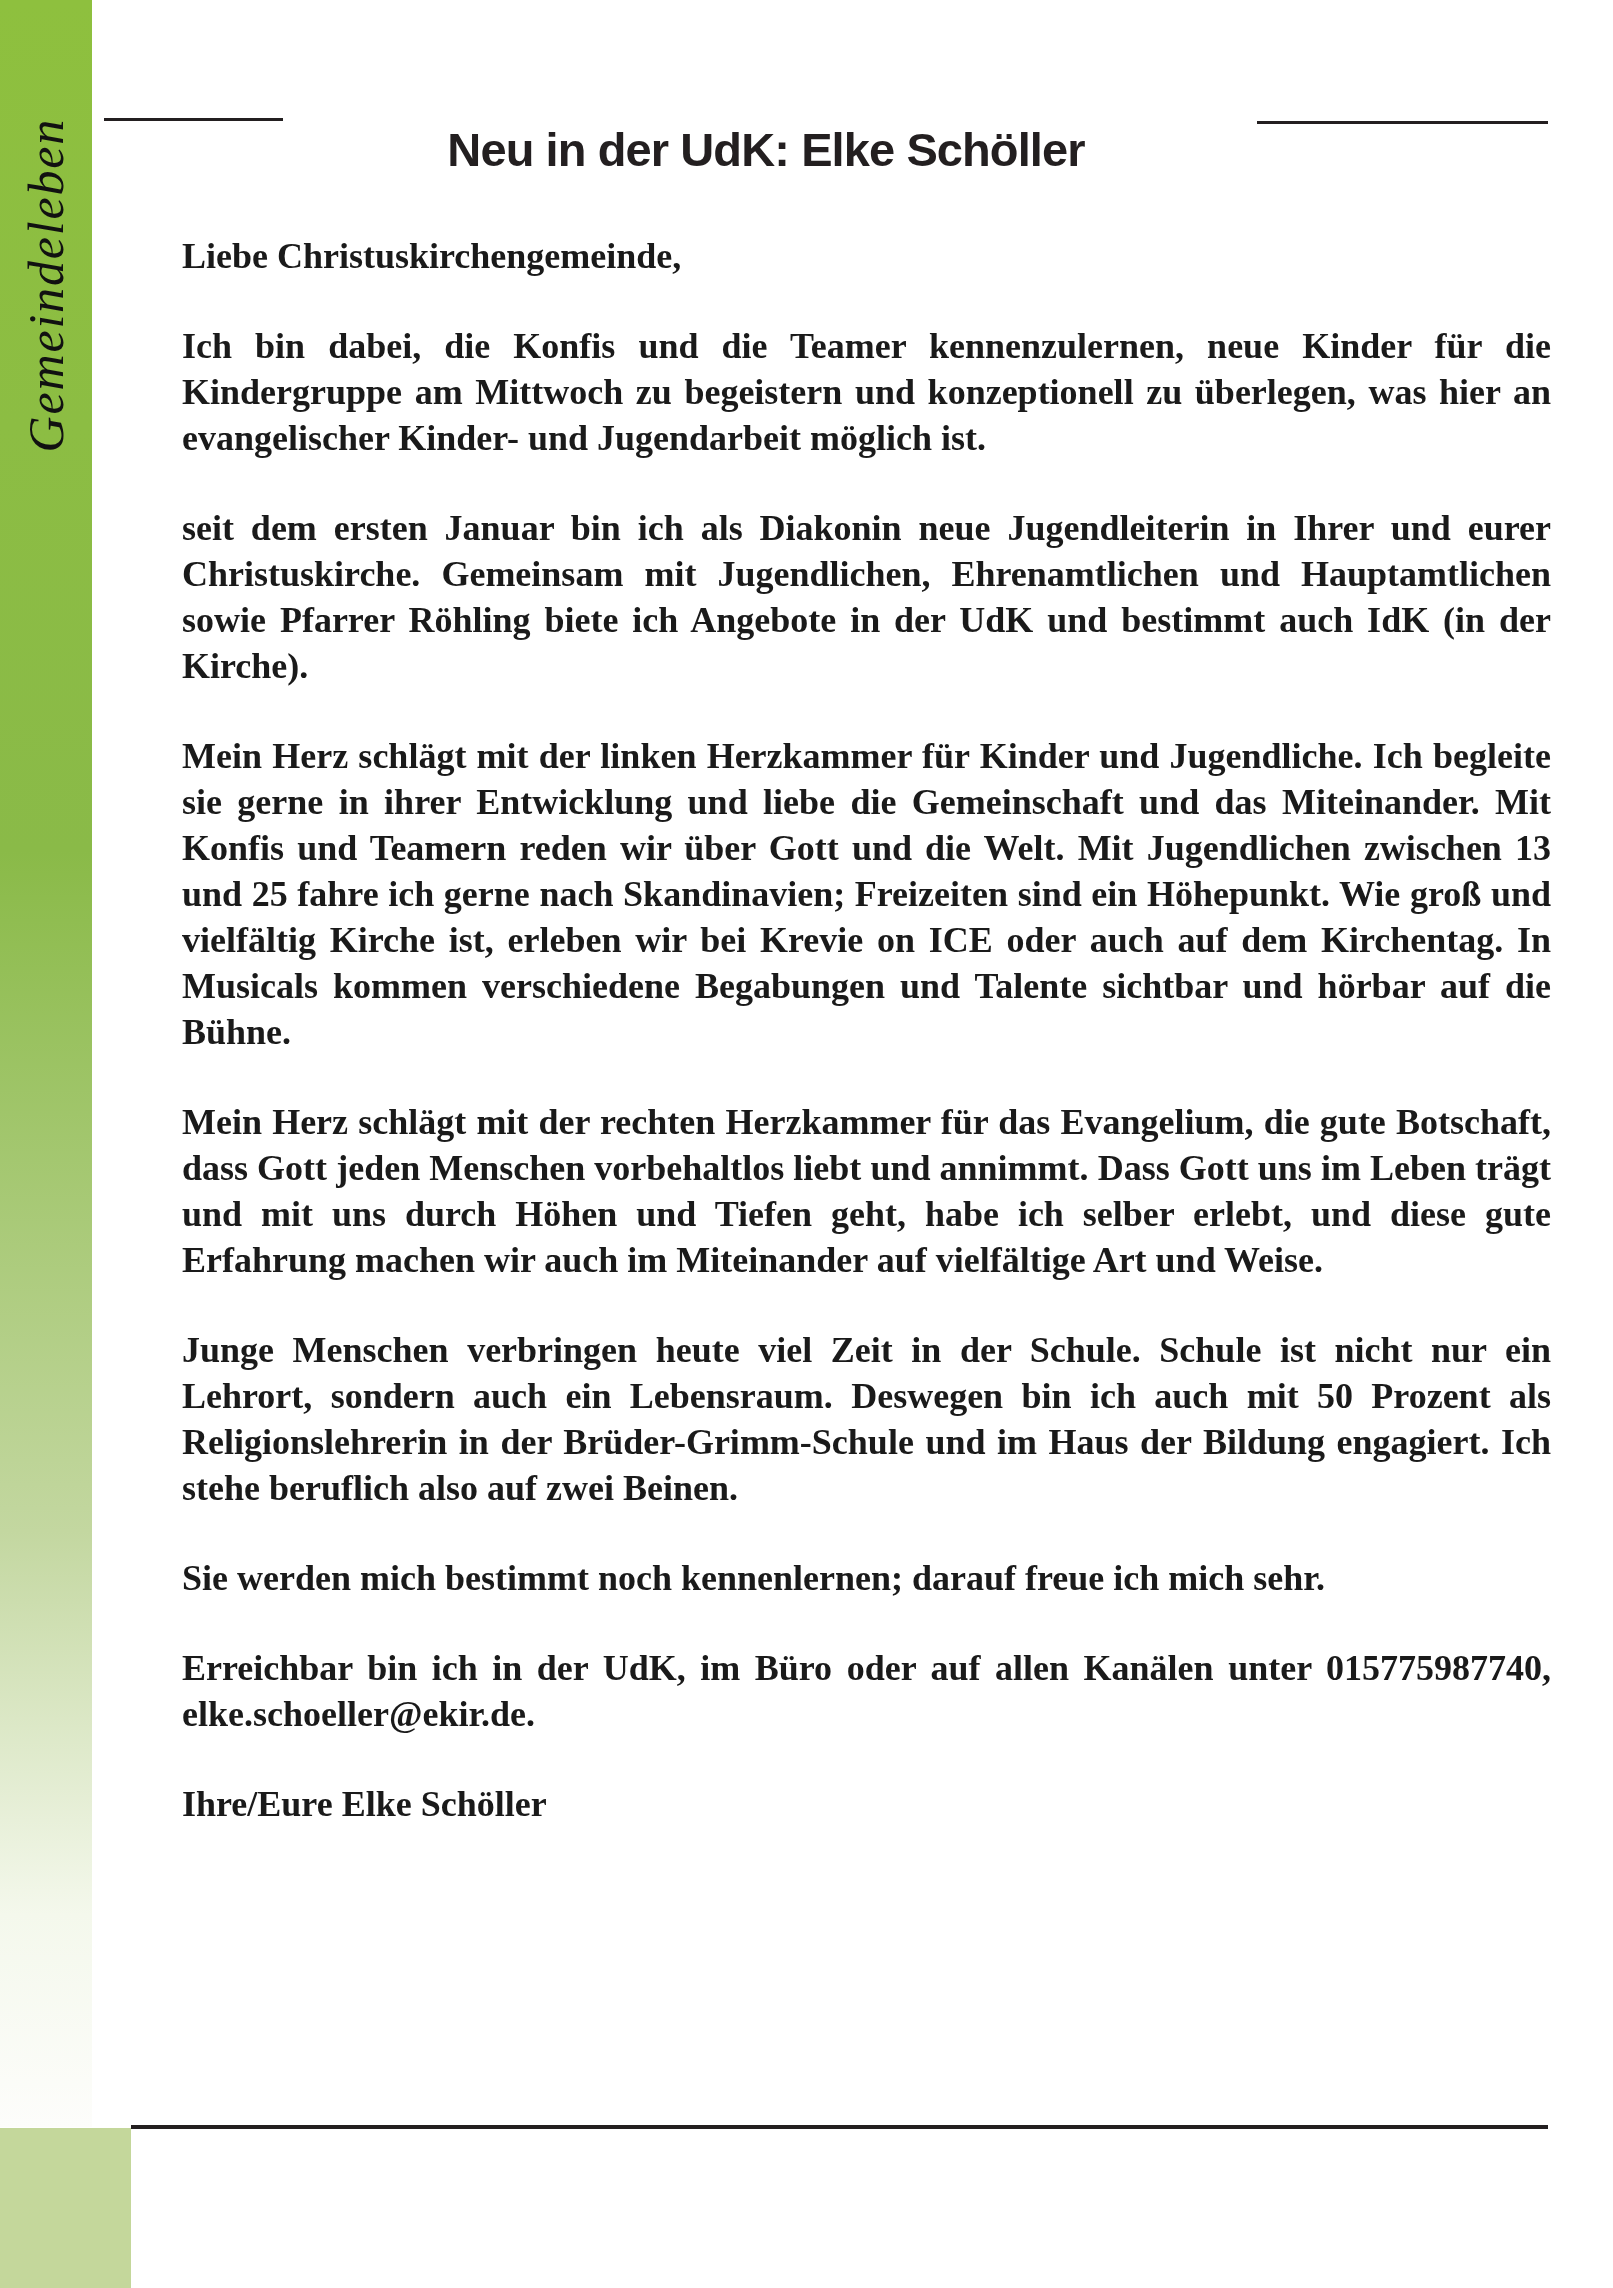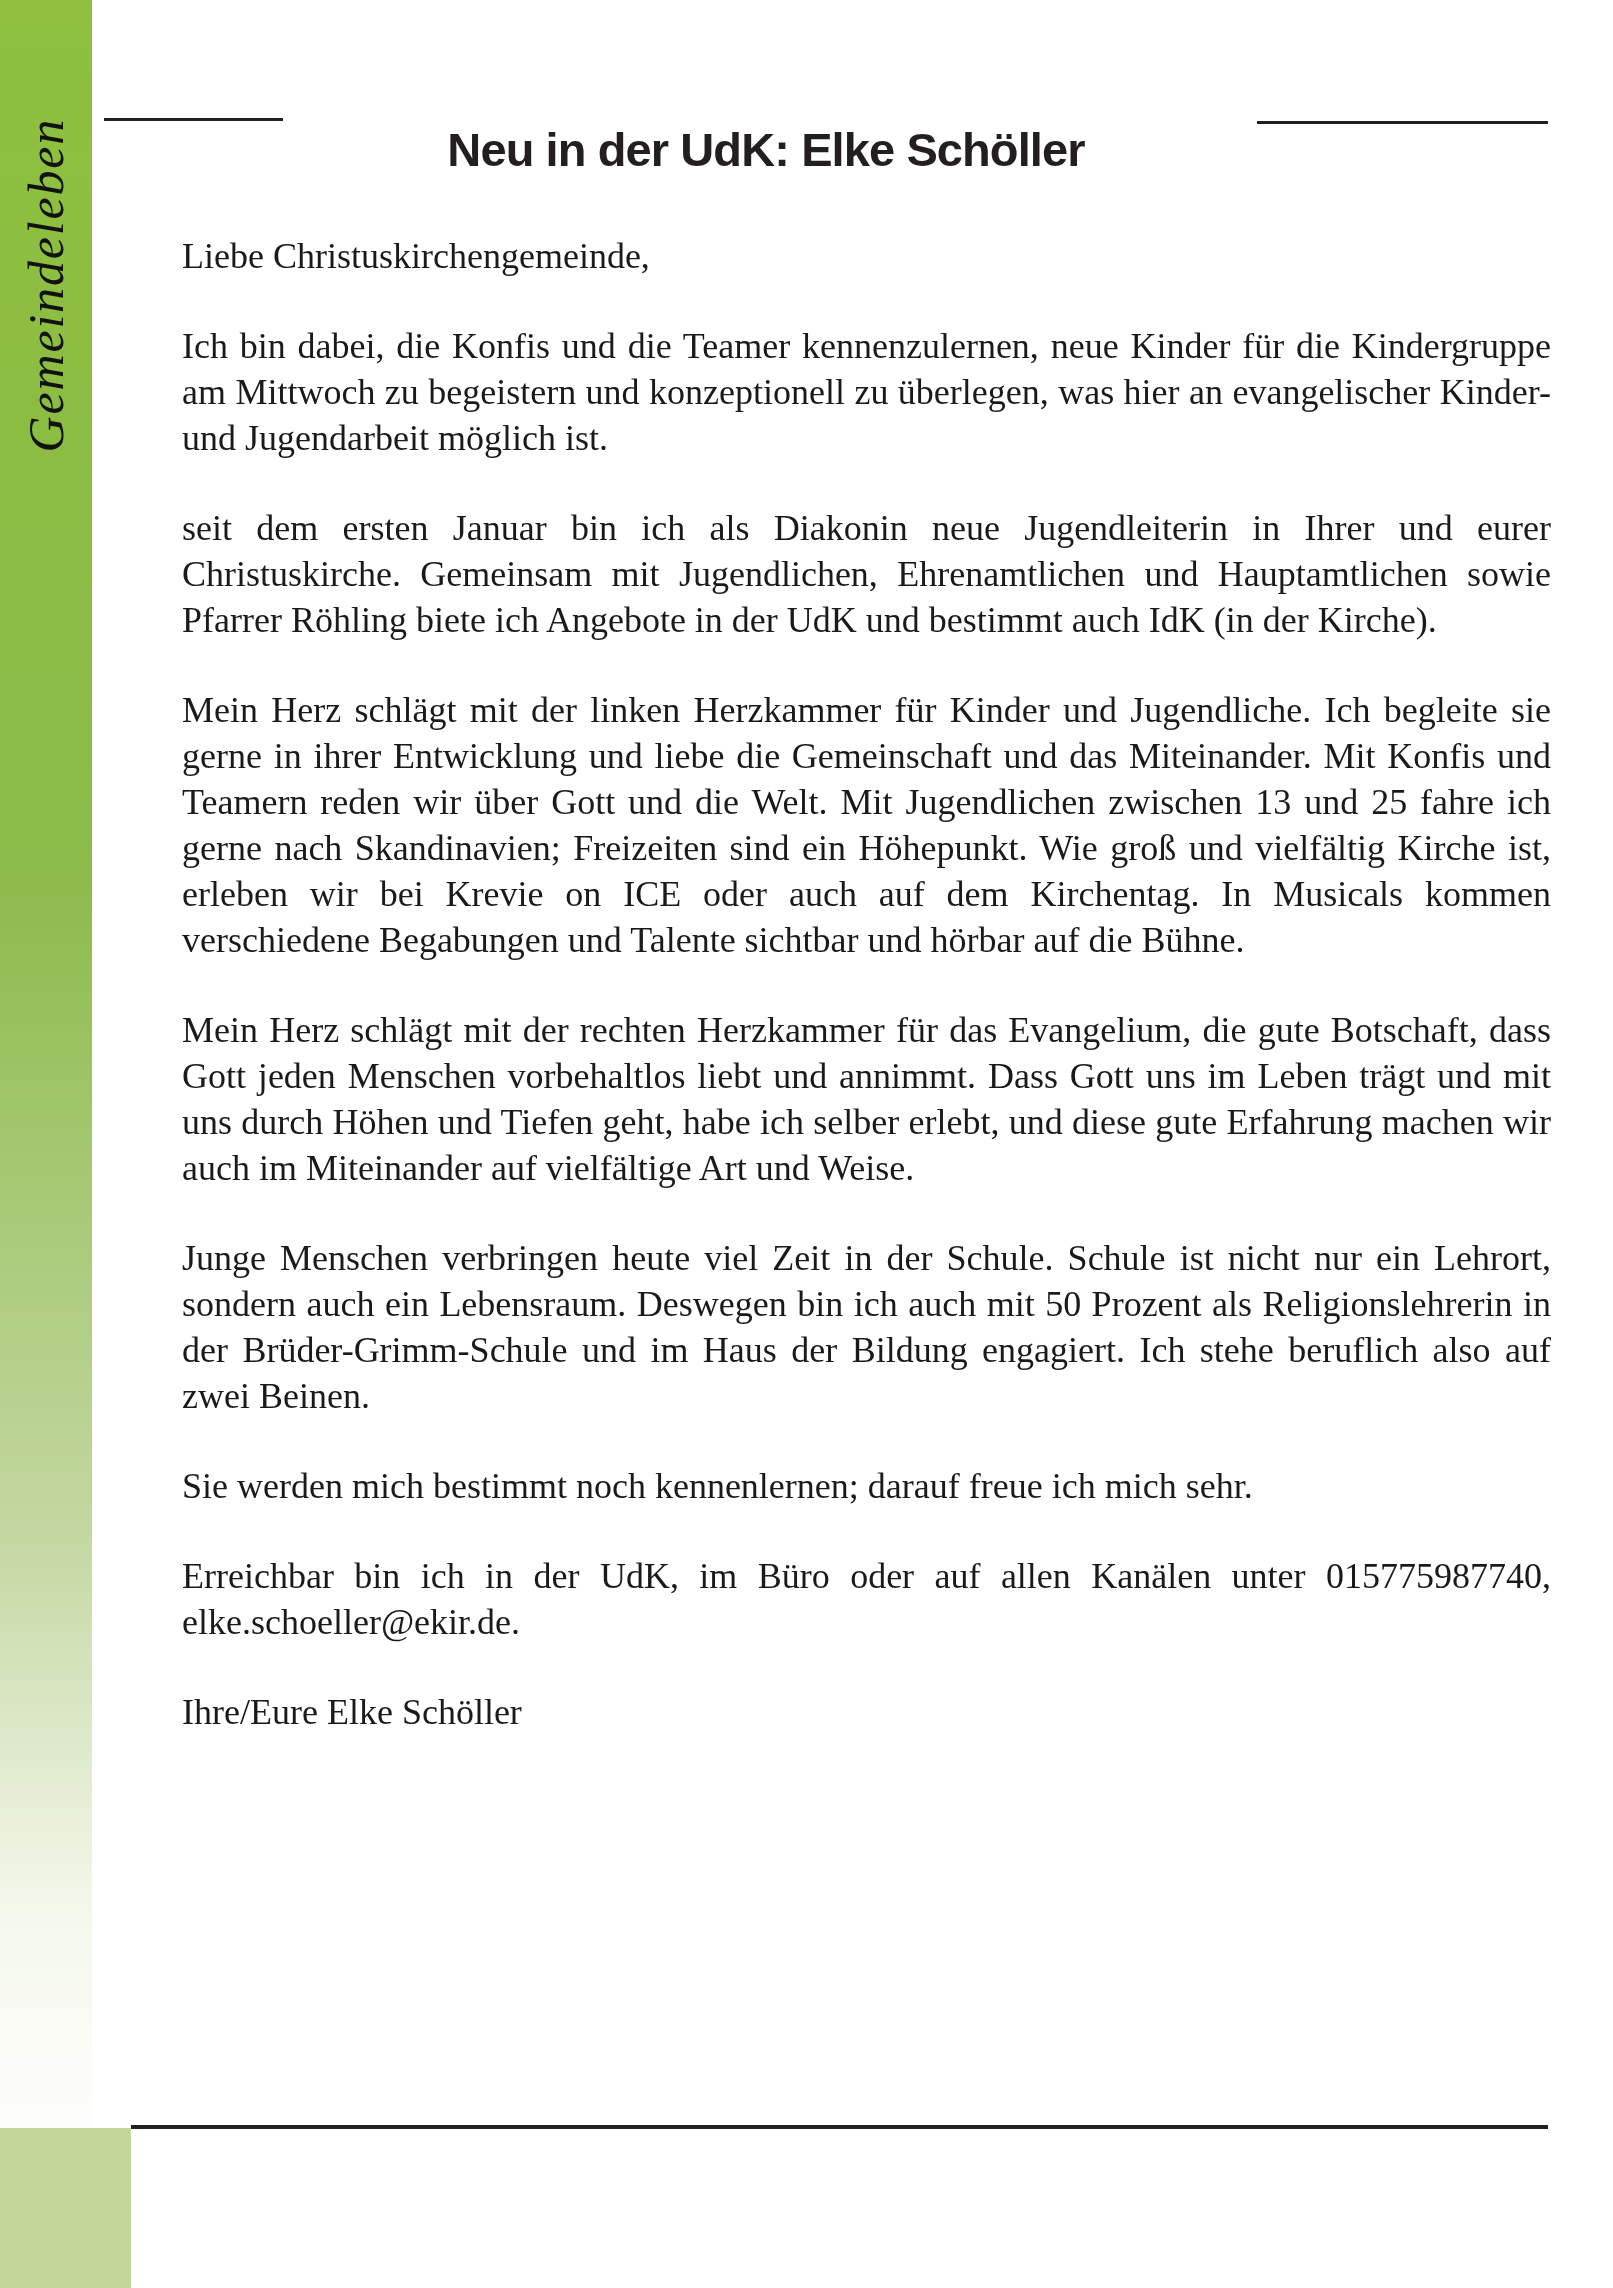--- a/index.html
+++ b/index.html
@@ -71,20 +71,21 @@
     position:absolute;
     left:182px; top:233px;
     width:1369px;
   }
   .article p{
     margin:0 0 44px 0;
     font-size:36px;
     line-height:46px;
     text-align:justify;
     color:#1a1a1a;
+    font-weight:bold;
   }
   .article p.single{ text-align:left; }
   .article p:last-child{ margin-bottom:0;margin-top:12px; }
 
   
   .bottom-rule{
     position:absolute;
     left:131px; top:2125px;
     width:1417px; height:3.7px;
     background:#231f20;

